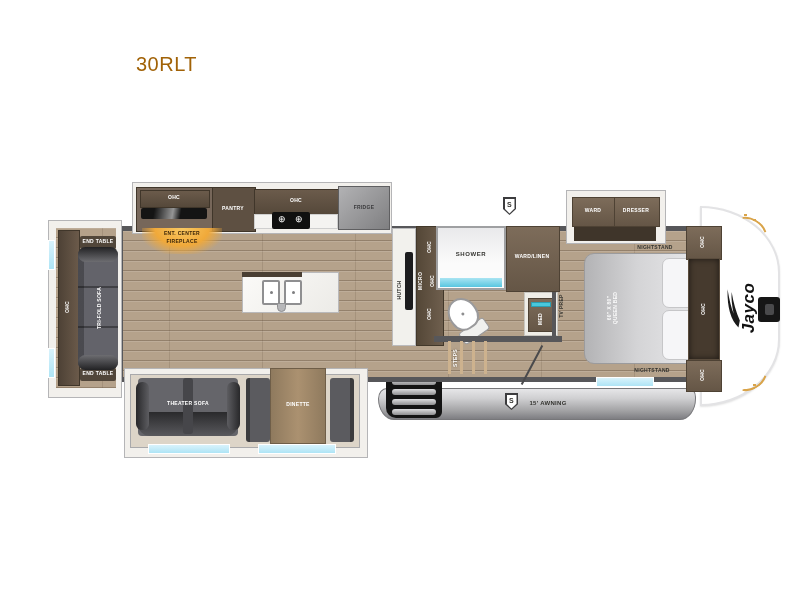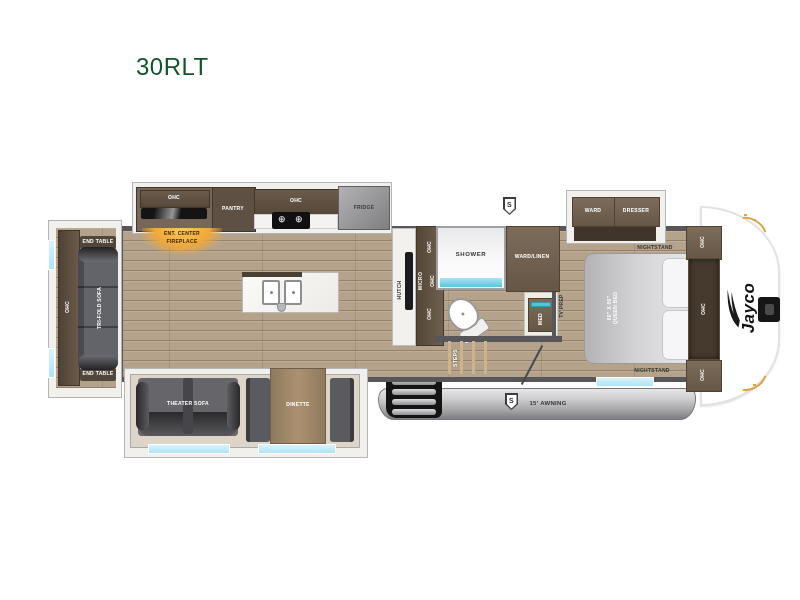--- a/index.html
+++ b/index.html
@@ -22,21 +22,21 @@
   .cab{background:linear-gradient(180deg,#6b5b4b,#55483a);border:1px solid #40362a;}
   .cab2{background:linear-gradient(180deg,#7d6c5a,#655646);border:1px solid #4e4234;}
   .window{background:linear-gradient(180deg,#d9f3fc,#aee4f5);border:1px solid #ffffff;}
   .shield{clip-path:polygon(0 0,100% 0,100% 66%,50% 100%,0 66%);}
 </style>
 </head>
 <body>
 
 <div id="canvas">
 
-  <div class="abs" style="left:136px;top:53px;font-size:24px;color:#14532d;letter-spacing:.5px;">30RLT</div>
+  <div class="abs" style="left:136px;top:53px;font-size:20px;color:#a16207;letter-spacing:.5px;">30RLT</div>
 
   <div class="abs" style="left:700px;top:206px;width:76px;height:196px;background:#fff;border:2px solid #e3e3e5;
               border-radius:0 120px 120px 0 / 0 100px 100px 0;box-shadow:0 1px 2px rgba(0,0,0,.12);"></div>
   <div class="abs" style="left:730px;top:218px;width:34px;height:26px;border:2px solid transparent;
               border-top:2px solid #d9a44a;border-radius:50%;transform:rotate(32deg);"></div>
   <div class="abs" style="left:730px;top:360px;width:34px;height:26px;border:2px solid transparent;
               border-bottom:2px solid #d9a44a;border-radius:50%;transform:rotate(-32deg);"></div>
   <div class="abs" style="left:744px;top:214px;width:3px;height:2px;background:#d9a44a;"></div>
   <div class="abs" style="left:753px;top:219px;width:3px;height:2px;background:#d9a44a;"></div>
   <div class="abs" style="left:744px;top:389px;width:3px;height:2px;background:#d9a44a;"></div>

